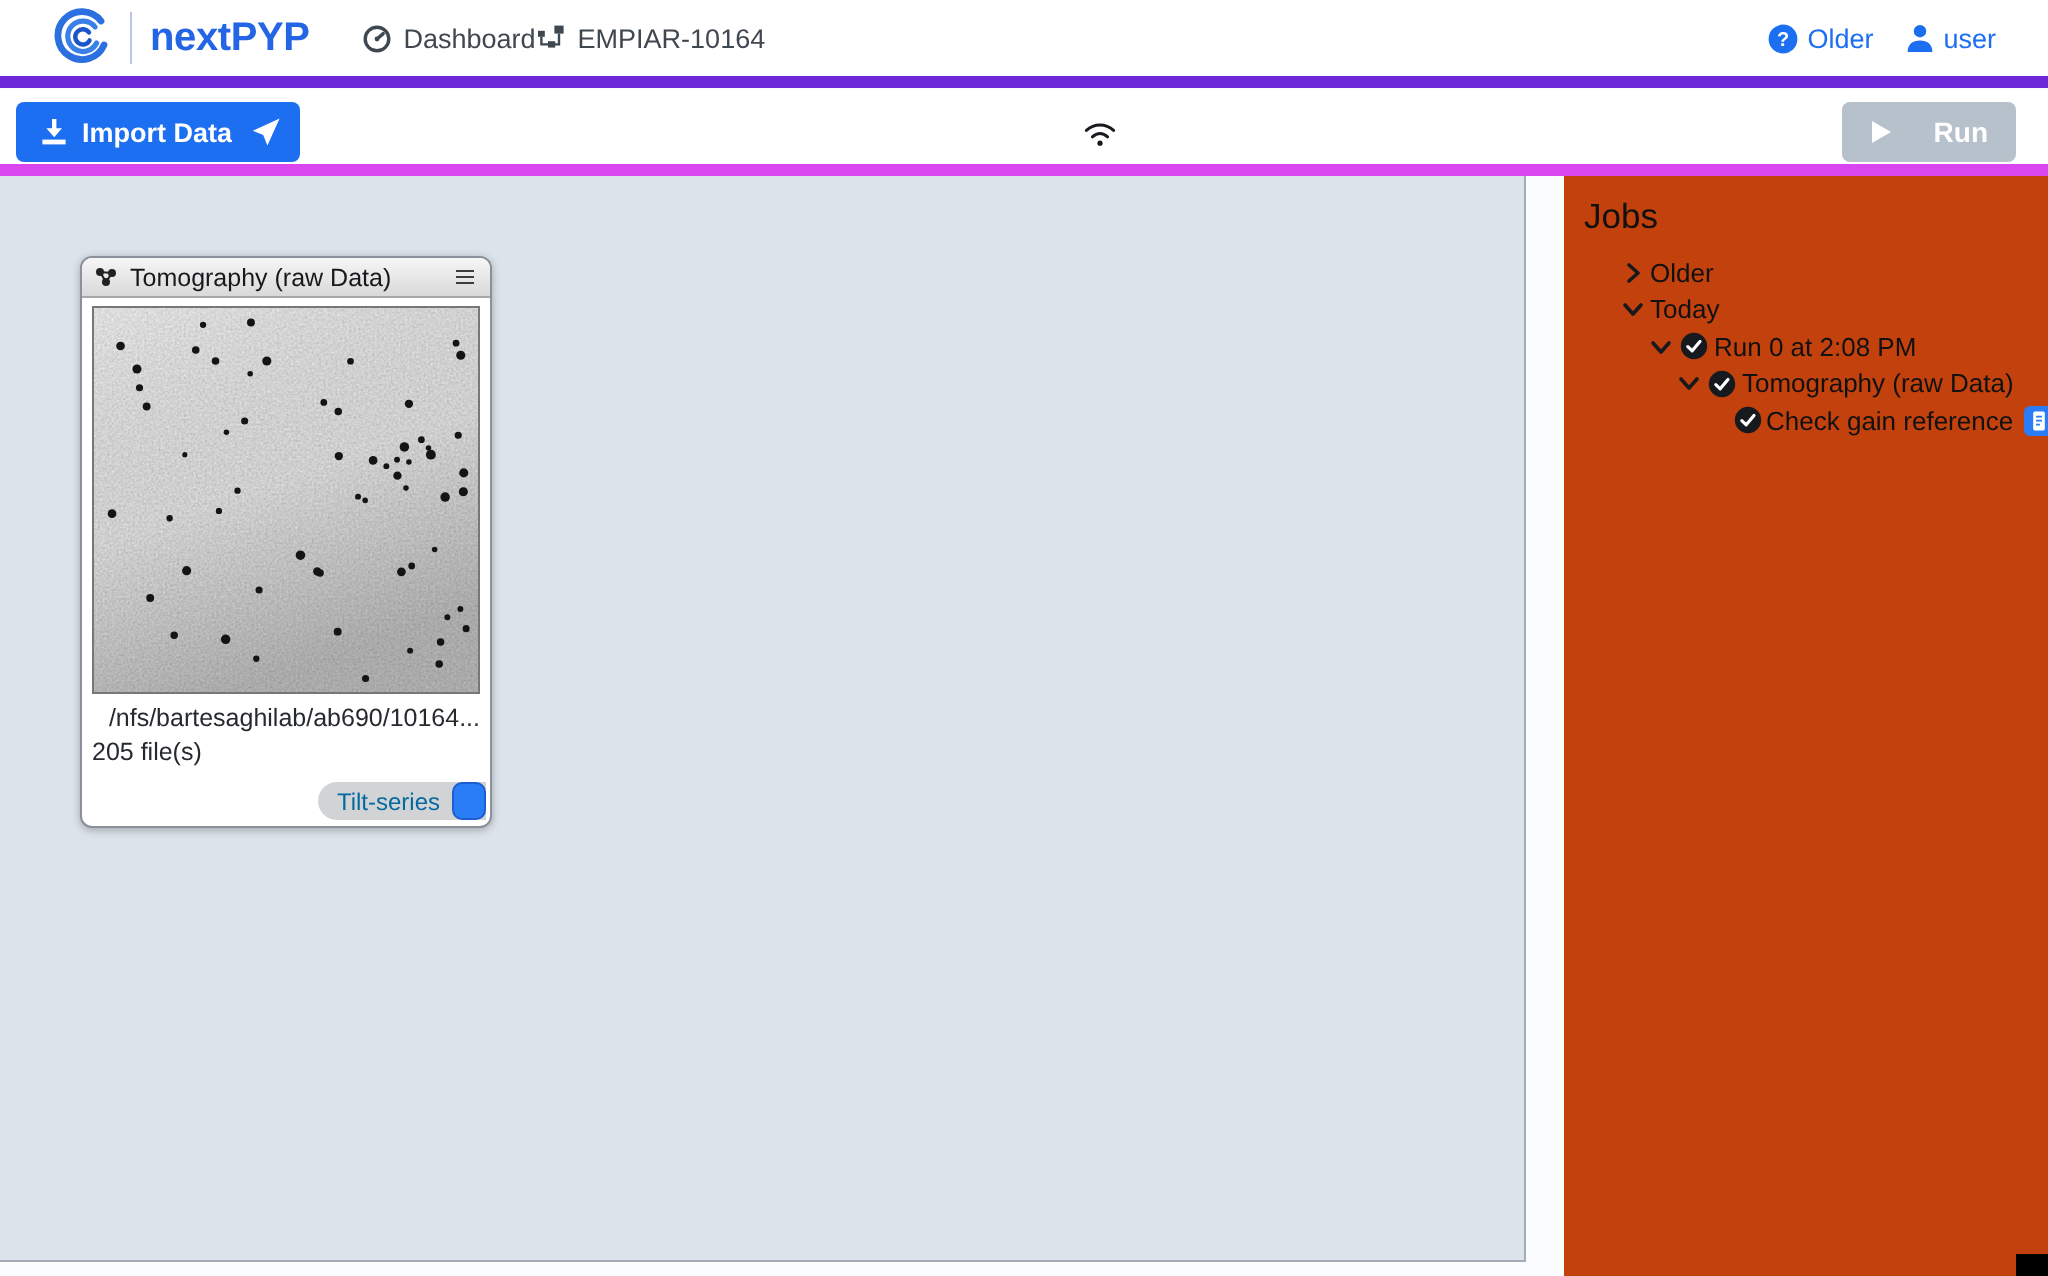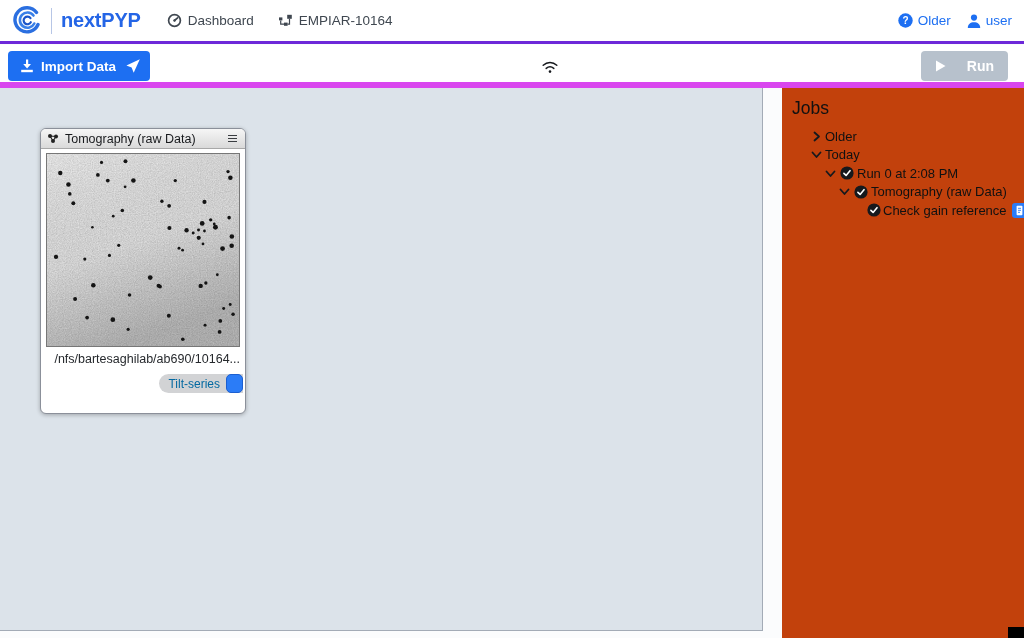--- a/index.html
+++ b/index.html
@@ -10,26 +10,26 @@
     --check-black:#16191d;
     --badge-blue:#2b7cf7;
   }
   *{box-sizing:border-box;margin:0;padding:0;}
   html,body{width:1024px;height:638px;overflow:hidden;background:#fff;
     font-family:"Liberation Sans","DejaVu Sans",sans-serif;color:#1a1d21;}
   .app{position:relative;width:1024px;height:638px;background:#fbfcfd;}
 
   
   .topnav{position:absolute;left:0;top:0;width:1024px;height:44px;background:#fff;
-    border-bottom:3px solid #6d28d9;display:flex;align-items:center;padding:0 12px;}
+    border-bottom:6px solid #6d28d9;display:flex;align-items:center;padding:0 26px;}
   .brand{display:flex;align-items:center;gap:9px;cursor:pointer;}
   .brand-divider{width:1px;height:26px;background:#b7c6e6;}
   .brand-word{font-size:20px;font-weight:bold;color:var(--brand-blue);letter-spacing:-0.2px;}
   .nav-item{display:flex;align-items:center;gap:6px;font-size:13.5px;color:#3f4750;cursor:pointer;}
-  .nav-left{display:flex;align-items:center;gap:24px;margin-left:26px;}
+  .nav-left{display:flex;align-items:center;margin-left:26px;}
   .nav-right{margin-left:auto;display:flex;align-items:center;gap:16px;}
   .nav-link{display:flex;align-items:center;gap:5px;font-size:13.5px;color:var(--accent-blue);cursor:pointer;}
 
   
   .toolbar{position:absolute;left:0;top:45px;width:1024px;height:43px;background:#fff;
     border-bottom:6px solid #d946ef;}
   .btn{display:inline-flex;align-items:center;justify-content:center;gap:7px;border:none;
     border-radius:4px;font-family:inherit;cursor:pointer;}
   .btn-primary{background:var(--accent-blue);color:#fff;font-size:13.5px;font-weight:bold;
     height:30px;padding:0 12px;position:absolute;top:6px;}
@@ -267,20 +267,21 @@
               <circle cx="186.8" cy="83.3" r="2.3"></circle>
               <circle cx="123.7" cy="74.8" r="2.1"></circle>
               <circle cx="137.0" cy="97.2" r="1.4"></circle>
               <circle cx="184.0" cy="64.3" r="1.8"></circle>
               <circle cx="159.1" cy="77.8" r="1.4"></circle>
               <circle cx="147.7" cy="79.9" r="1.5"></circle>
               <circle cx="129.6" cy="26.9" r="1.7"></circle>
             </g>
         </svg>
         <div class="card-path">/nfs/bartesaghilab/ab690/10164...</div>
+        <div class="card-files">205 file(s)</div>
         <div class="toggle-row">
           <span class="toggle-pill">
             <span class="t-label">Tilt-series</span>
             <span class="toggle-knob"></span>
           </span>
         </div>
       </div>
     </div>
   </div>
 

